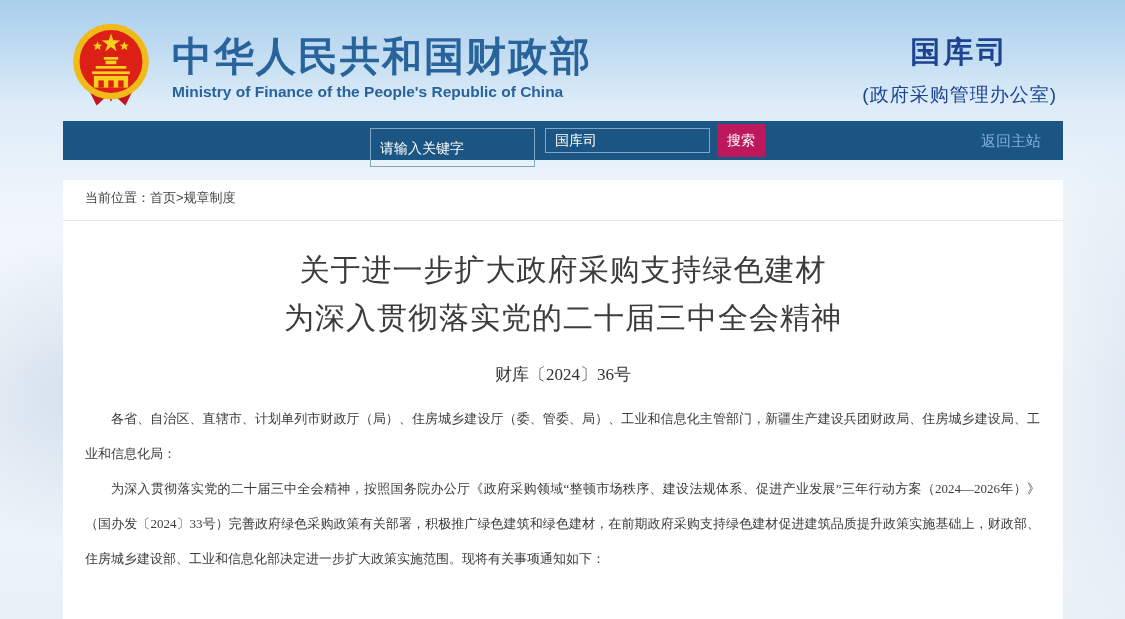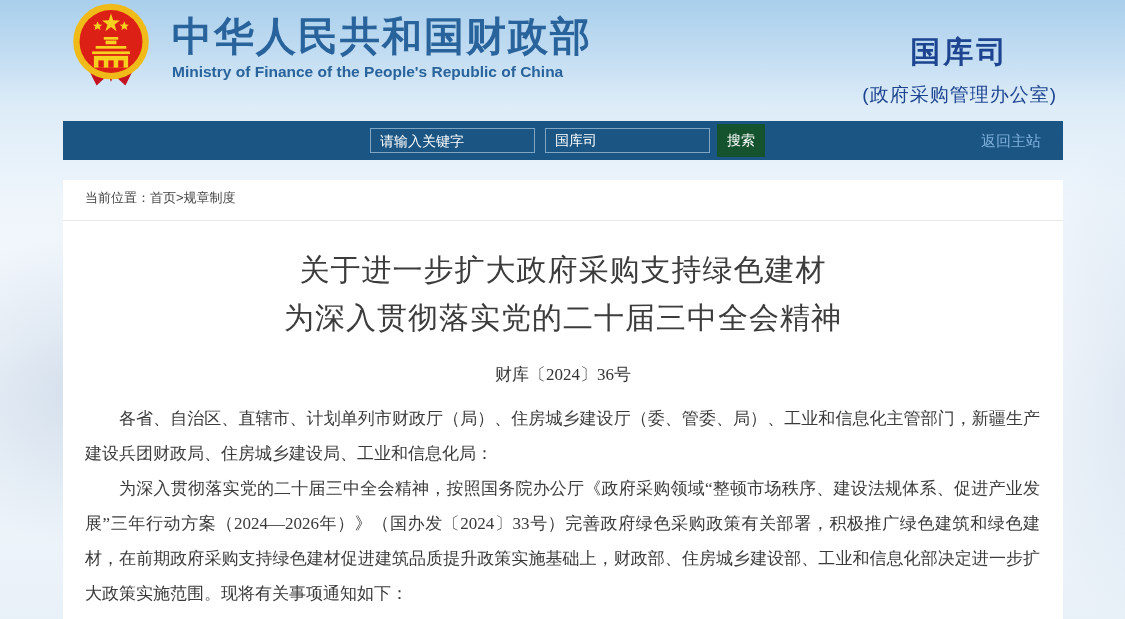--- a/index.html
+++ b/index.html
@@ -9,54 +9,54 @@
   .page { position:relative; width:1125px; height:619px;
     background:linear-gradient(180deg,#a9cfec 0%,#c3ddf2 9%,#ddecf8 17%,#eef5fb 32%,#f4f8fc 55%,#e9f1f8 100%); }
 
   .bg-hill { position:absolute; pointer-events:none; }
   .bg-hill.left  { left:-120px; top:230px; width:420px; height:320px;
     background:radial-gradient(ellipse at center, rgba(130,160,195,.28), transparent 68%); }
   .bg-hill.right { left:1020px; top:120px; width:260px; height:520px;
     background:radial-gradient(ellipse at center, rgba(140,170,205,.22), transparent 70%); }
 
   
-  .brand { position:absolute; left:66px; top:0; display:flex; align-items:center; gap:16px; }
+  .brand { position:absolute; left:66px; top:20px; display:flex; align-items:center; gap:16px; }
   .emblem { width:90px; height:92px; flex:0 0 auto; }
   .brand-cn { font-size:40px; font-weight:700; color:#29639c; letter-spacing:2px; line-height:48px; }
   .brand-en { font-size:15.5px; font-weight:700; color:#29639c; margin-top:3px; }
 
   .dept { position:absolute; right:68px; top:32px; text-align:center; color:#1d4490; }
   .dept-main { font-size:30px; font-weight:600; letter-spacing:3px; }
   .dept-sub  { font-size:19px; font-weight:400; margin-top:9px; letter-spacing:1px; }
 
   
   .navbar { position:absolute; left:63px; top:121px; width:1000px; height:39px; background:#1b5583; }
   .nav-date { position:absolute; left:22px; top:0; line-height:39px; color:#ffffff; font-size:15px; white-space:pre; }
-  .search-input { position:absolute; left:307px; top:7px; width:165px; height:25px;
+  .search-input { position:absolute; left:307px; top:7px; width:165px; height:39px;
     background:transparent; border:1px solid #7fa6c4; color:#fff; padding:0 9px; font-size:14px; outline:none;
     font-family:"Liberation Sans","DejaVu Sans",sans-serif; }
   .search-input::placeholder { color:#ffffff; opacity:1; }
   .scope-select { position:absolute; left:482px; top:7px; width:165px; height:25px; line-height:23px;
     border:1px solid #7fa6c4; color:#fff; padding:0 9px; font-size:14px; cursor:pointer; }
-  .search-btn { position:absolute; left:654px; top:3px; width:48px; height:33px; background:#14532d;
+  .search-btn { position:absolute; left:654px; top:3px; width:48px; height:33px; background:#be185d;
     color:#fff; border:none; font-size:14px; cursor:pointer; font-family:"Liberation Sans","DejaVu Sans",sans-serif; }
   .home-link { position:absolute; right:22px; top:0; line-height:39px; color:#7fb0dc; font-size:15px;
     text-decoration:none; cursor:pointer;text-align:right; }
 
   
   .content { position:absolute; left:63px; top:180px; width:1000px; height:439px; background:#ffffff; }
   .breadcrumb { padding:9px 0 13px 22px; font-size:13px; color:#454545; border-bottom:1px solid #e9e9e9; }
   .breadcrumb a { color:#454545; text-decoration:none; cursor:pointer; }
 
   .doc-title { margin:25px 30px 0; text-align:center; font-weight:400; color:#3c3c3c;
     font-size:30px; line-height:48px; letter-spacing:1px; }
   .doc-number { margin-top:21px; text-align:center; font-size:17px; color:#333333;
     font-family:"Liberation Serif","DejaVu Serif",serif; }
 
-  .doc-body { margin:15px 23px 0 22px; font-size:17px; color:#3a3a3a; line-height:35px;
+  .doc-body { margin:15px 23px 0 22px; font-size:13px; color:#3a3a3a; line-height:35px;
     text-align:justify; font-family:"Liberation Serif","DejaVu Serif",serif; }
   .doc-body p { text-indent:2em; }
 </style>
 </head>
 <body>
 
 <div class="page">
 
   <div class="bg-hill left"></div>
   <div class="bg-hill right"></div>

